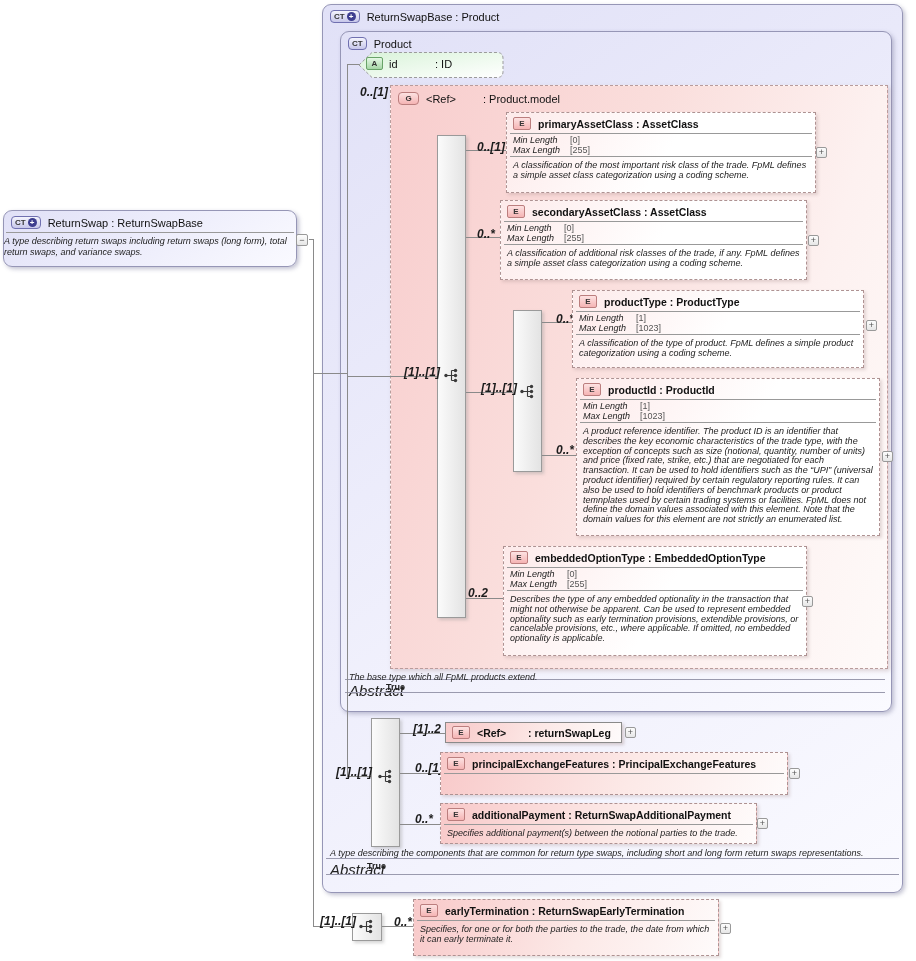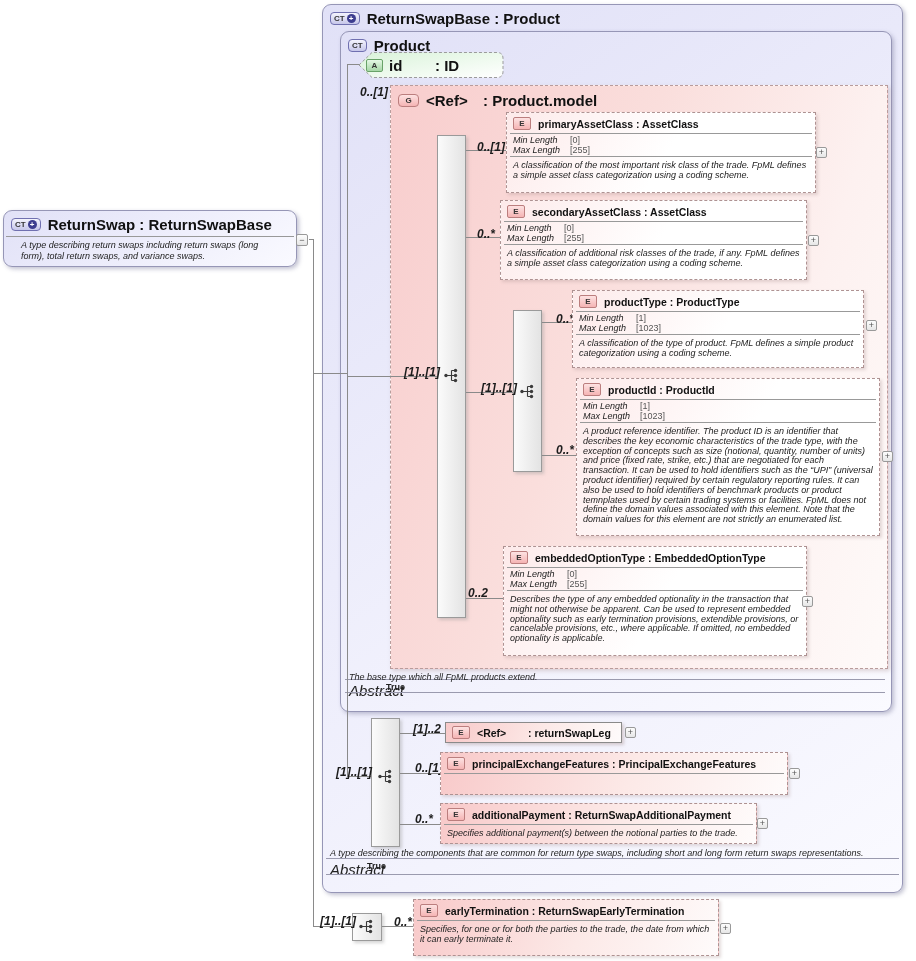--- a/index.html
+++ b/index.html
@@ -11,22 +11,22 @@
   .hl{height:1px}.vl{width:1px}
 
   
   .card{position:absolute;font-size:12px;font-style:italic;font-weight:bold;color:#1c1c1c;white-space:nowrap}
 
   
   .ctbox{position:absolute;border:1px solid #9696b6;border-radius:9px;box-sizing:border-box;
          background:linear-gradient(145deg,#e1e1f7,#ececfb 45%,#fafaff);
          box-shadow:2px 2px 4px rgba(120,120,155,.45)}
   .hd{display:flex;align-items:center;gap:7px;padding:5px 7px 3px}
-  .title{font-weight:bold;font-size:15px;color:#111;white-space:nowrap}
-  .desc{font-style:italic;font-size:9px;color:#222;line-height:10.5px;padding:3px 17px}
+  .title{font-weight:normal;font-size:11px;color:#111;white-space:nowrap}
+  .desc{font-style:italic;font-size:9px;color:#222;line-height:10.5px;padding:3px 0}
   .divline{position:absolute;height:1px;background:#9a9aae}
   .abs-label{position:absolute;font-size:15px;font-style:italic;color:#222}
   .abs-value{position:absolute;font-size:9px;font-weight:bold;color:#222}
   .abs-desc{position:absolute;font-size:9px;font-style:italic;color:#222;white-space:nowrap}
 
   
   .badge{display:inline-flex;align-items:center;justify-content:center;font-size:8px;font-weight:bold;
          color:#333;height:13px;box-sizing:border-box;flex:none}
   .badge.ct{border:1px solid #7070b0;background:linear-gradient(#f4f4fd,#c7c7ea);border-radius:4px;padding:0 3px}
   .ctplus{display:inline-flex;width:9px;height:9px;border-radius:50%;background:#3d3d8f;color:#fff;

